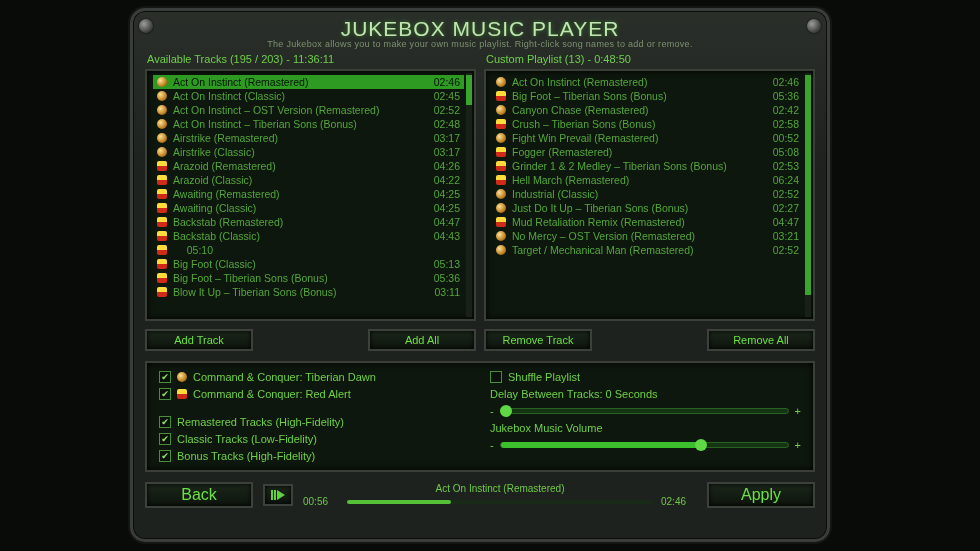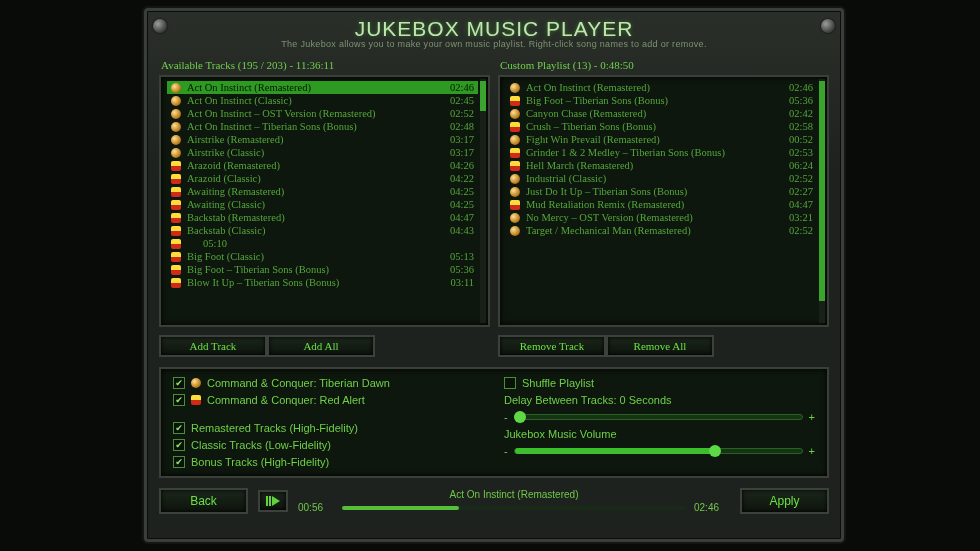--- a/index.html
+++ b/index.html
@@ -8,24 +8,24 @@
     width: 980px;
     height: 551px;
     background: #090b09;
     font-family: "Segoe UI", Verdana, sans-serif;
     color: #5fbf3f;
     overflow: hidden;
     position: relative;
   }
   .outer-frame {
     position: absolute;
-    left: 144px; top: 8px;
+    left: 130px; top: 8px;
     width: 700px; height: 534px;
     border: 3px solid #3a3e3a;
-    border-radius: 4px;
+    border-radius: 15px;
     background: linear-gradient(#2a2f2a, #1e221e 30%, #1e221e);
     box-shadow: inset 0 0 0 1px #0b0d0b, 0 0 0 2px #141614;
     padding: 8px 12px 20px 12px;
   }
   .bolt {
     position: absolute;
     width: 14px; height: 14px;
     border-radius: 50%;
     background: radial-gradient(circle at 35% 35%, #9a9d98, #4d504c 55%, #222 90%);
     box-shadow: 0 0 2px #000;
@@ -45,22 +45,21 @@
   }
   .subtitle {
     font-size: 9px;
     color: #7d9270;
     margin-top: -2px;
     letter-spacing: 0.3px;
   }
   .columns {
     display: flex;
     gap: 8px;
-    margin-top: 6px;
-    font-family: Liberation Serif, serif;
+    margin-top: 0;
   }
   .col { flex: 1; display: flex; flex-direction: column; }
   .pane-title {
     font-size: 11px;
     color: #6fcf4a;
     padding: 4px 2px;
     font-weight: 500;
   }
   .list-box {
     height: 252px;
@@ -89,21 +88,21 @@
   .faction-td { background: radial-gradient(circle at 35% 35%, #ffdf90, #b97b1a 65%, #5b3400); border-radius: 50%; }
   .faction-ra { background: linear-gradient(#ffdc3a 0 50%, #d02b18 50% 100%); border-radius: 2px; }
   .scrollbar {
     position: absolute; right: 2px; top: 2px; bottom: 2px; width: 6px;
     background: #182018;
   }
   .scrollbar .thumb { position: absolute; left: 0; right: 0; background: #3aa52c; }
   .btn-row {
     display: flex;
     gap: 0;
-    justify-content: flex-start;
+    justify-content: space-between;
     margin-top: 8px;
   }
   .btn {
     width: 108px; height: 22px;
     border: 2px solid #3c423b;
     background: linear-gradient(#1b261a, #0d140c);
     color: #6be144;
     font-size: 11px;
     display: flex;
     align-items: center;
@@ -143,25 +142,25 @@
   }
   .slider .fill { position: absolute; left: 0; top: -1px; bottom: -1px; background: #3bbf2c; border-radius: 3px; }
   .slider .knob { position: absolute; top: -4px; width: 12px; height: 12px; background: #5fd845; border-radius: 50%; margin-left: -6px; }
   .bottom-bar {
     display: flex;
     align-items: center;
     gap: 10px;
     margin-top: 10px;
   }
   .big-btn {
-    width: 89px; height: 26px;
+    width: 108px; height: 26px;
     border: 2px solid #3c423b;
     background: linear-gradient(#1b261a, #0d140c);
     color: #6be144;
-    font-size: 12px;
+    font-size: 16px;
     display: flex; align-items: center; justify-content: center;
     box-shadow: inset 0 0 4px #000;
     cursor: pointer;
     font-family: inherit;
   }
   .pp-btn {
     width: 30px; height: 22px;
     border: 2px solid #3c423b;
     background: linear-gradient(#1b261a, #0d140c);
     box-shadow: inset 0 0 4px #000;
@@ -323,20 +322,25 @@
             <span class="nm">Crush – Tiberian Sons (Bonus)</span>
             <span class="tm">02:58</span>
           </div>
           <div class="row">
             <span class="faction-icon faction-td"></span>
             <span class="nm">Fight Win Prevail (Remastered)</span>
             <span class="tm">00:52</span>
           </div>
           <div class="row">
             <span class="faction-icon faction-ra"></span>
+            <span class="nm">Fogger (Remastered)</span>
+            <span class="tm">05:08</span>
+          </div>
+          <div class="row">
+            <span class="faction-icon faction-ra"></span>
             <span class="nm">Grinder 1 &amp; 2 Medley – Tiberian Sons (Bonus)</span>
             <span class="tm">02:53</span>
           </div>
           <div class="row">
             <span class="faction-icon faction-ra"></span>
             <span class="nm">Hell March (Remastered)</span>
             <span class="tm">06:24</span>
           </div>
           <div class="row">
             <span class="faction-icon faction-td"></span>

